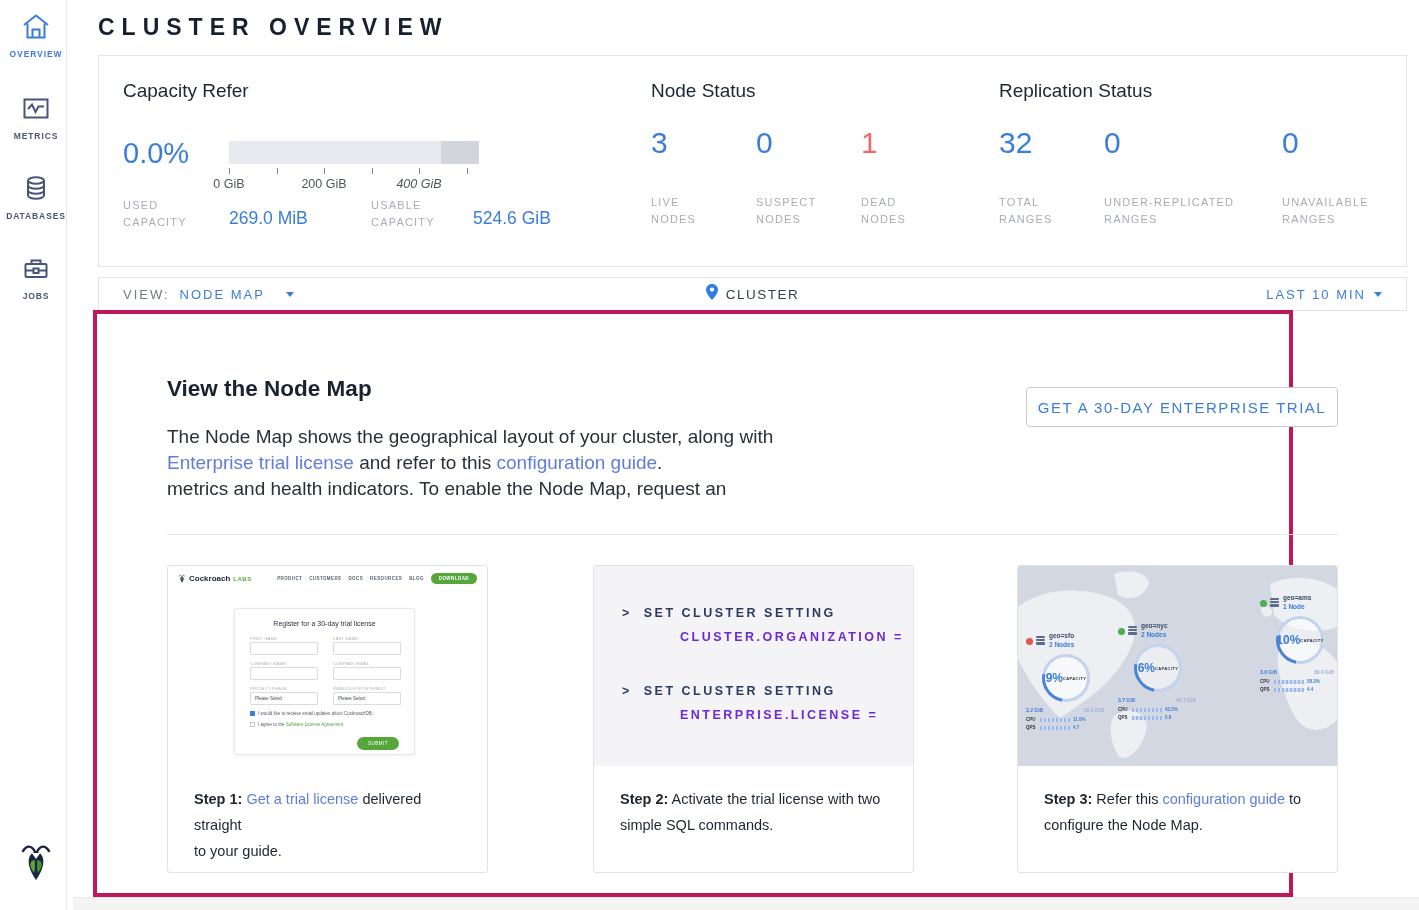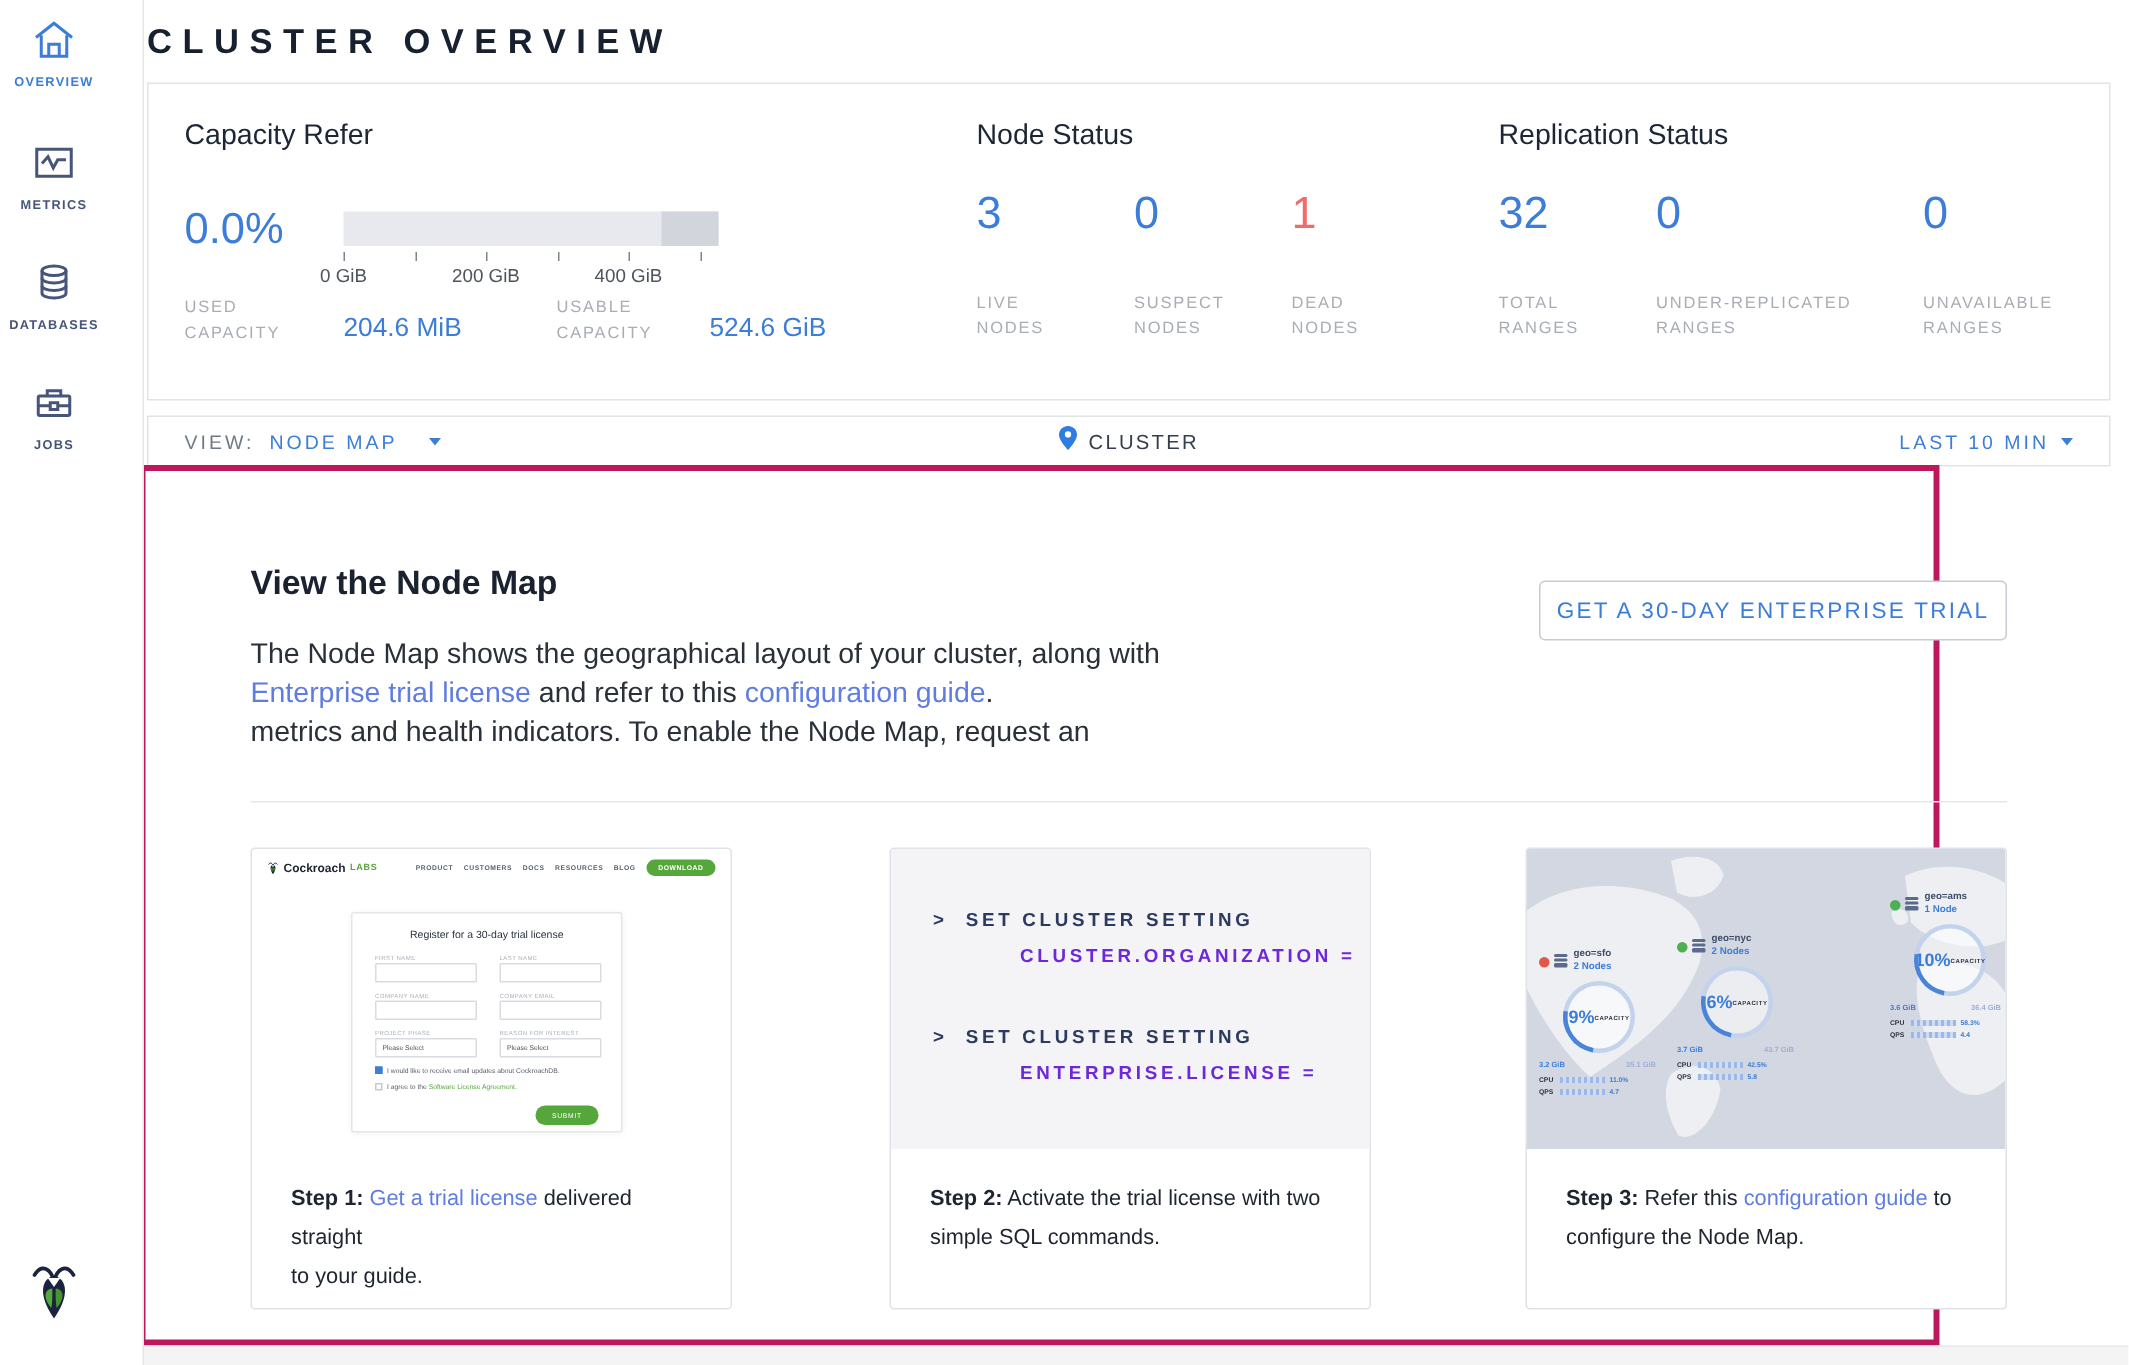--- a/index.html
+++ b/index.html
@@ -2,21 +2,21 @@
 <html><head>
 <meta charset="utf-8">
 <style>
   * { margin:0; padding:0; box-sizing:border-box; }
   html,body { width:1419px; height:910px; }
   body {
     font-family:"Liberation Sans","DejaVu Sans",sans-serif;
     background:#ffffff; position:relative; overflow:hidden; color:#1f2530;
   }
   
-  .sidebar { position:absolute; left:0; top:0; width:96px; height:910px;
+  .sidebar { position:absolute; left:0; top:0; width:67px; height:910px;
     background:#fff; border-right:1px solid #e4e6e9; z-index:5; }
   .nav-item { position:absolute; left:0; width:72px; text-align:center; cursor:pointer; }
   .nav-item .lbl { display:block; margin-top:7px; font-size:8.5px; font-weight:bold;
     letter-spacing:0.9px; color:#47557a; }
   .nav-item.active .lbl { color:#3b7dd8; }
   .nav-item svg { display:block; margin:0 auto; }
   .logo-bottom { position:absolute; left:0; bottom:22px; width:72px; text-align:center; }
   
   .page-title { position:absolute; left:98px; top:14px; font-size:23px; font-weight:bold;
     letter-spacing:7px; color:#17202e; }
@@ -179,26 +179,26 @@
     <div class="cap-bar-dark"></div>
   </div>
   <div class="tick" style="left:130px;"></div>
   <div class="tick" style="left:178px;"></div>
   <div class="tick" style="left:225px;"></div>
   <div class="tick" style="left:273px;"></div>
   <div class="tick" style="left:320px;"></div>
   <div class="tick" style="left:368px;"></div>
   <div class="tick-lbl" style="left:95px;">0 GiB</div>
   <div class="tick-lbl" style="left:190px;">200 GiB</div>
-  <div class="tick-lbl" style="left:285px;">400 GiB</div>
+  <div class="tick-lbl" style="left:285px;font-style:italic;">400 GiB</div>
 
   <div class="stat-lbl" style="left:24px; top:141px;">
     <span>USED</span><br><span>CAPACITY</span>
   </div>
-  <div class="stat-val" style="left:130px; top:152px;">204.6 MiB</div>
+  <div class="stat-val" style="left:130px; top:152px;">269.0 MiB</div>
   <div class="stat-lbl" style="left:272px; top:141px;">
     <span>USABLE</span><br><span>CAPACITY</span>
   </div>
   <div class="stat-val" style="left:374px; top:152px;">524.6 GiB</div>
 
   <div class="sec-title" style="left:552px; top:24px;">Node Status</div>
   <div class="big-num" style="left:552px;">3</div>
   <div class="big-num" style="left:657px;">0</div>
   <div class="big-num red" style="left:762px;">1</div>
   <div class="stat-lbl" style="left:552px; top:138px;">

